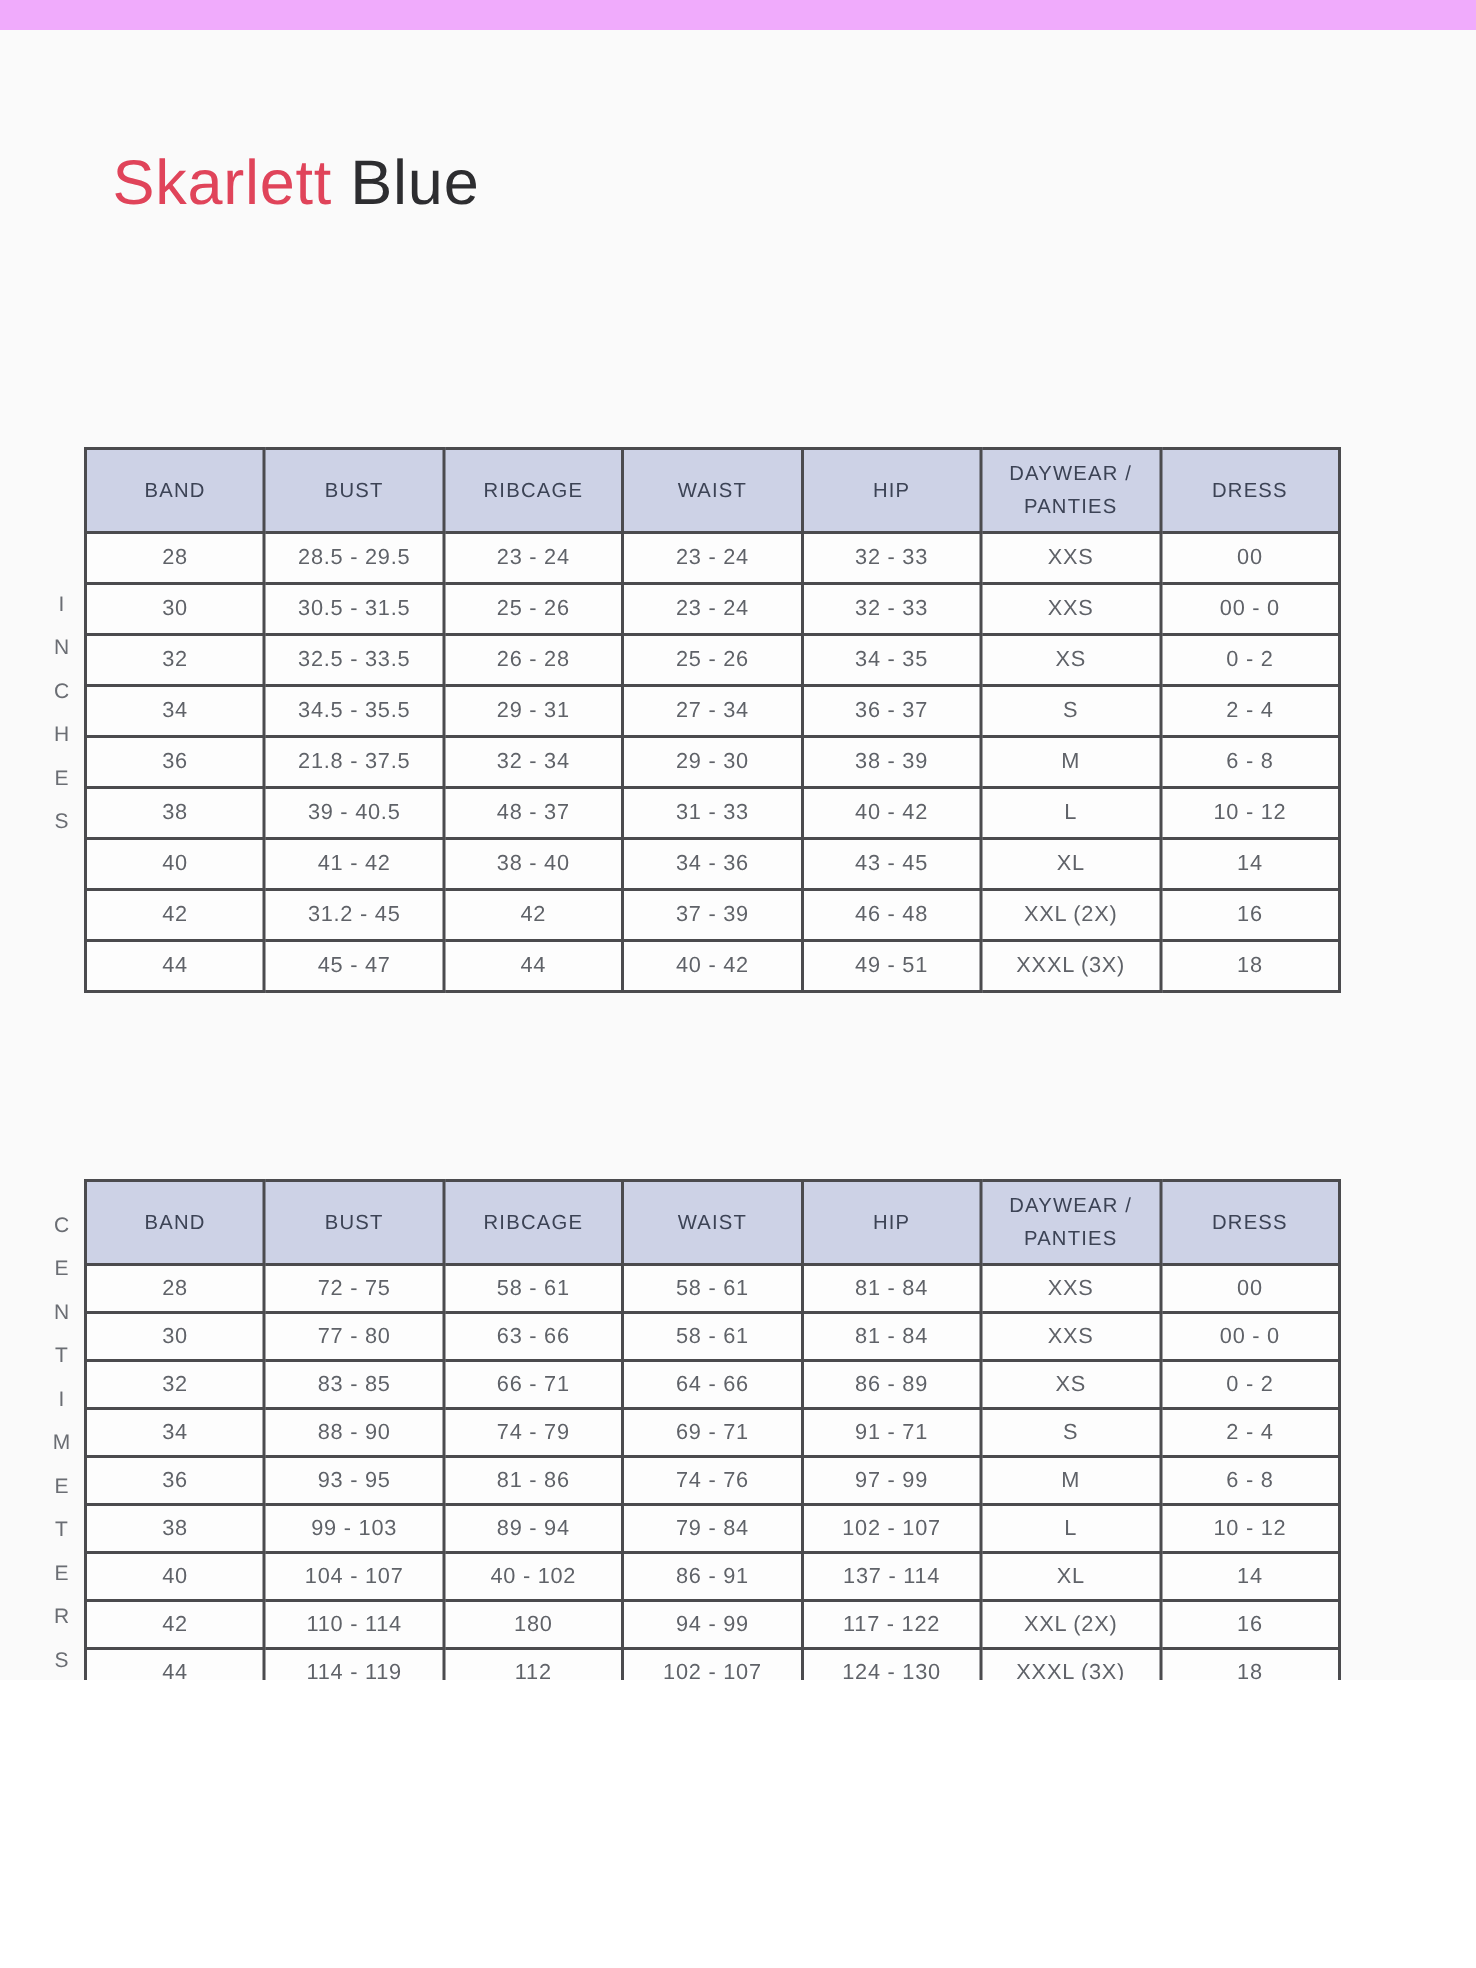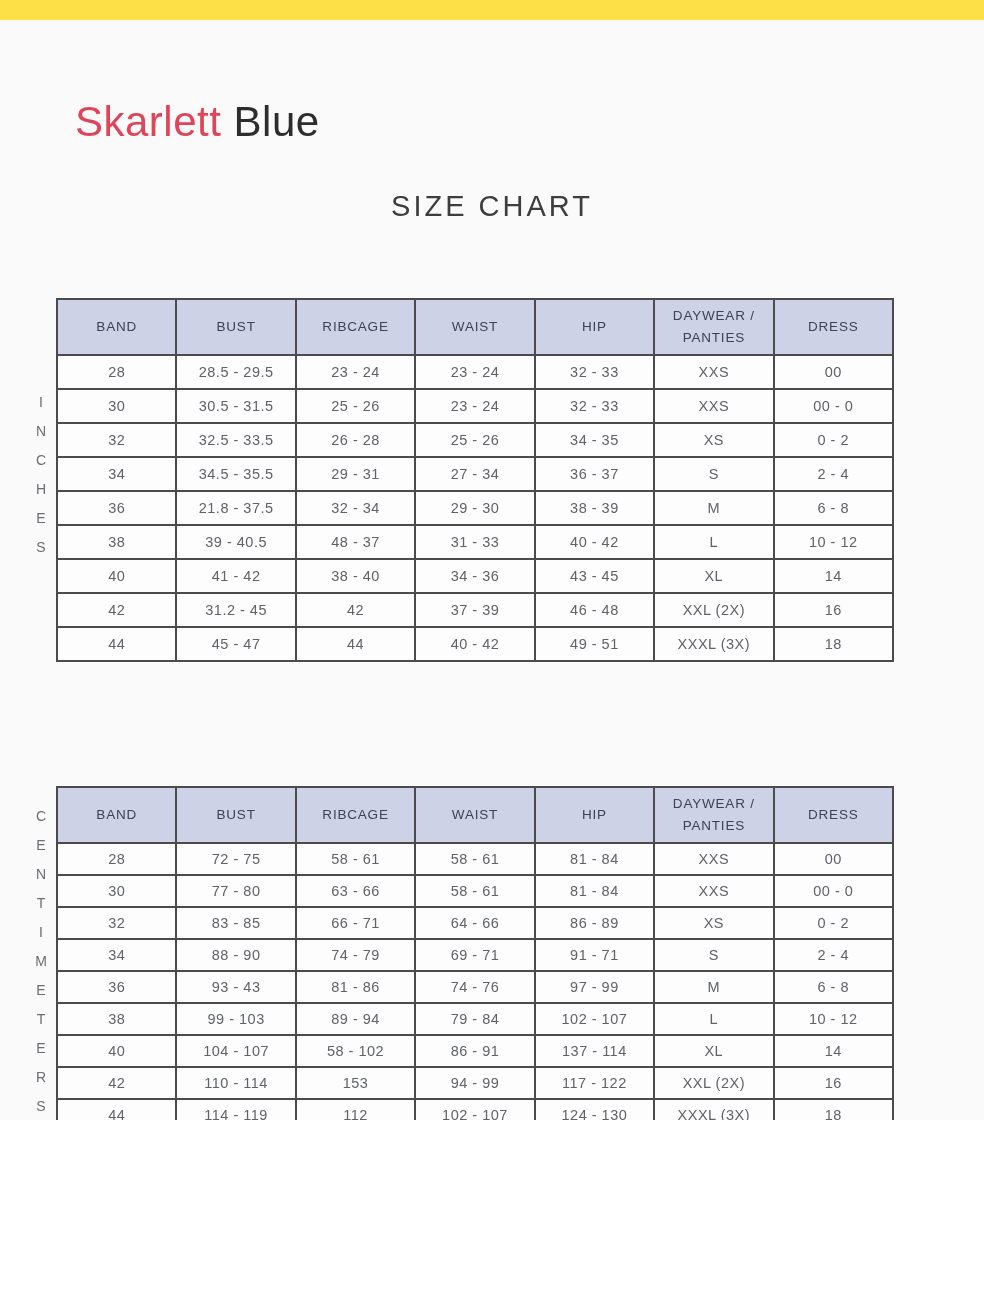--- a/index.html
+++ b/index.html
@@ -5,21 +5,21 @@
   * { margin: 0; padding: 0; box-sizing: border-box; }
   html, body { width: 984px; height: 1312px; }
   body {
     font-family: "Liberation Sans", "DejaVu Sans", sans-serif;
     background: #ffffff;
   }
   .page {
     position: relative;
     width: 984px;
     height: 1120px;
-    background: #fde047;
+    background: #f0abfc;
     overflow: hidden;
   }
   .content {
     position: absolute;
     left: 0; top: 20px;
     width: 984px; height: 1270px;
     background: #fafafa;
   }
   .logo {
     position: absolute;
@@ -87,21 +87,20 @@
 </head>
 <body>
 
 <div class="page">
   <div class="content">
 
     <div class="logo">
       <span class="brand-red">Skarlett</span><span class="brand-dark"> Blue</span>
     </div>
 
-    <div class="title">SIZE CHART</div>
 
     <div class="unit-label inches">INCHES</div>
     <table class="size-table inches">
         <thead>
           <tr>
             <th>BAND</th>
             <th>BUST</th>
             <th>RIBCAGE</th>
             <th>WAIST</th>
             <th>HIP</th>
@@ -241,49 +240,49 @@
             <td>34</td>
             <td>88 - 90</td>
             <td>74 - 79</td>
             <td>69 - 71</td>
             <td>91 - 71</td>
             <td>S</td>
             <td>2 - 4</td>
           </tr>
           <tr>
             <td>36</td>
-            <td>93 - 43</td>
+            <td>93 - 95</td>
             <td>81 - 86</td>
             <td>74 - 76</td>
             <td>97 - 99</td>
             <td>M</td>
             <td>6 - 8</td>
           </tr>
           <tr>
             <td>38</td>
             <td>99 - 103</td>
             <td>89 - 94</td>
             <td>79 - 84</td>
             <td>102 - 107</td>
             <td>L</td>
             <td>10 - 12</td>
           </tr>
           <tr>
             <td>40</td>
             <td>104 - 107</td>
-            <td>58 - 102</td>
+            <td>40 - 102</td>
             <td>86 - 91</td>
             <td>137 - 114</td>
             <td>XL</td>
             <td>14</td>
           </tr>
           <tr>
             <td>42</td>
             <td>110 - 114</td>
-            <td>153</td>
+            <td>180</td>
             <td>94 - 99</td>
             <td>117 - 122</td>
             <td>XXL (2X)</td>
             <td>16</td>
           </tr>
           <tr>
             <td>44</td>
             <td>114 - 119</td>
             <td>112</td>
             <td>102 - 107</td>

